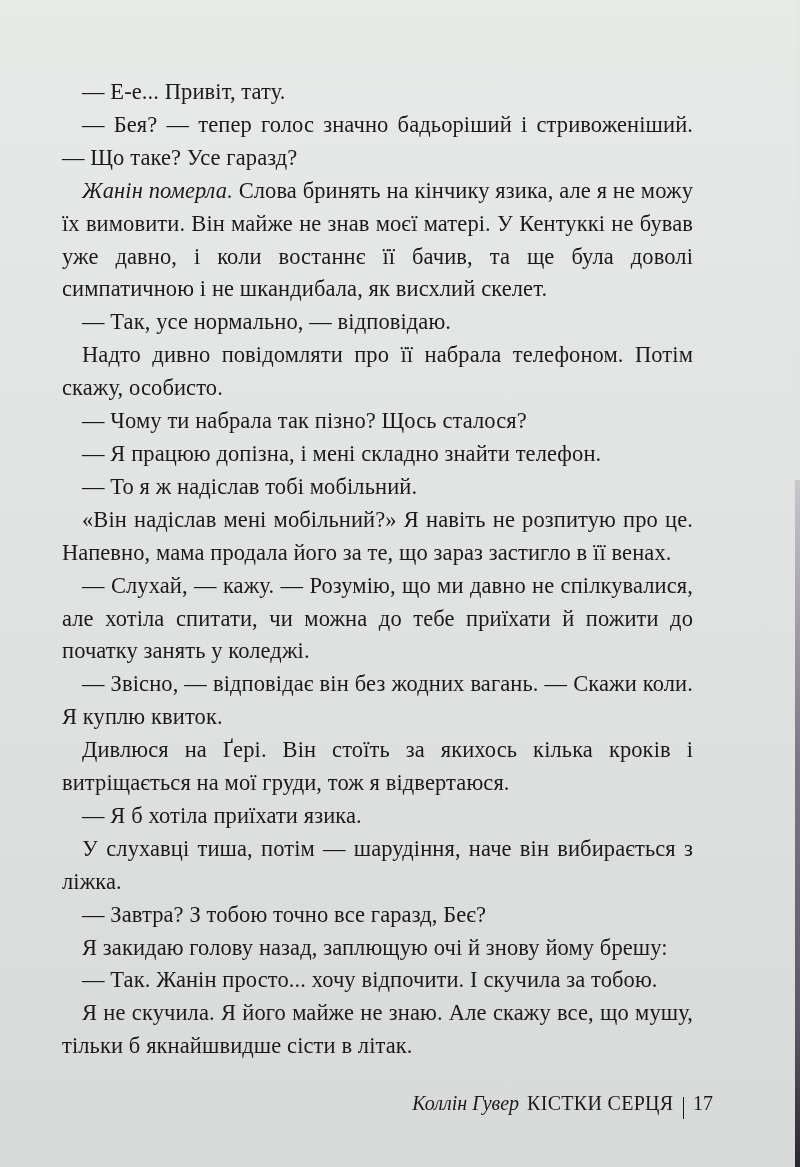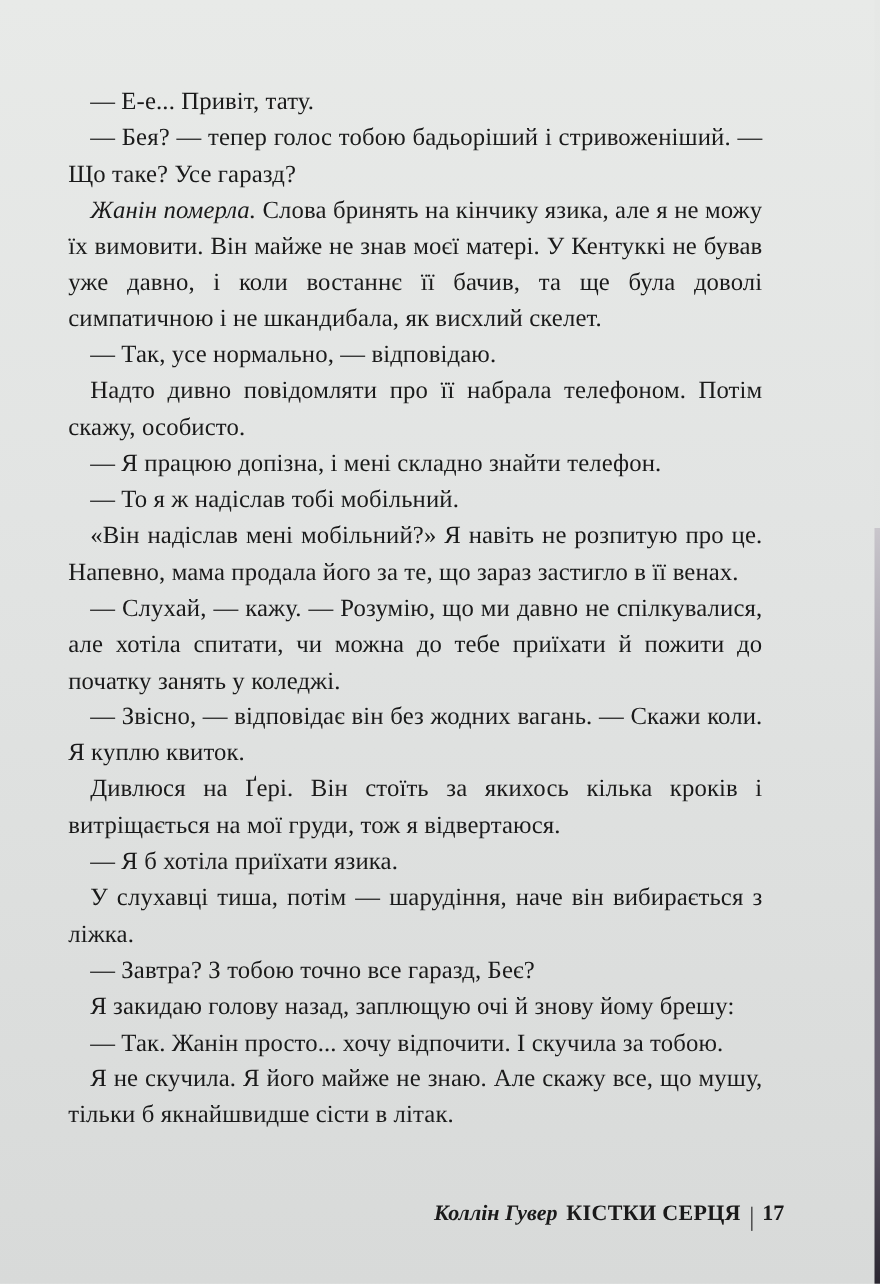--- a/index.html
+++ b/index.html
@@ -52,21 +52,20 @@
     .footer {
       position: absolute;
       right: 82px;
       top: 1092px;
       font-family: "Liberation Serif", "DejaVu Serif", serif;
       font-size: 20px;
       white-space: nowrap;
       display: flex;
       align-items: center;
       gap: 0;
-      font-weight: bold;
     }
     .footer .author {
       font-style: italic;
       margin-right: 8px;
     }
     .footer .title {
       letter-spacing: 0.3px;
     }
     .footer .sep {
       display: inline-block;
@@ -76,24 +75,25 @@
       margin: 0 9px;
       transform: translateY(4px);
     }
   </style>
 </head>
 <body>
 
 <div class="page">
   <div class="text-block">
     <p class="para"><span>— Е-е... Привіт, тату.</span></p>
-    <p class="para"><span>— Бея? — тепер голос тобою бадьоріший і стривоженіший. — Що таке? Усе гаразд?</span></p>
+    <p class="para"><span>— Бея? — тепер голос значно бадьоріший і стривоженіший. — Що таке? Усе гаразд?</span></p>
     <p class="para"><span class="italic">Жанін померла.</span><span> Слова бринять на кінчику язика, але я не можу їх вимовити. Він майже не знав моєї матері. У Кентуккі не бував уже давно, і коли востаннє її бачив, та ще була доволі симпатичною і не шкандибала, як висхлий скелет.</span></p>
     <p class="para"><span>— Так, усе нормально, — відповідаю.</span></p>
     <p class="para"><span>Надто дивно повідомляти про її набрала телефоном. Потім скажу, особисто.</span></p>
+    <p class="para"><span>— Чому ти набрала так пізно? Щось сталося?</span></p>
     <p class="para"><span>— Я працюю допізна, і мені складно знайти телефон.</span></p>
     <p class="para"><span>— То я ж надіслав тобі мобільний.</span></p>
     <p class="para"><span>«Він надіслав мені мобільний?» Я навіть не розпитую про це. Напевно, мама продала його за те, що зараз застигло в її венах.</span></p>
     <p class="para"><span>— Слухай, — кажу. — Розумію, що ми давно не спілкувалися, але хотіла спитати, чи можна до тебе приїхати й пожити до початку занять у коледжі.</span></p>
     <p class="para"><span>— Звісно, — відповідає він без жодних вагань. — Скажи коли. Я куплю квиток.</span></p>
     <p class="para"><span>Дивлюся на Ґері. Він стоїть за якихось кілька кроків і витріщається на мої груди, тож я відвертаюся.</span></p>
     <p class="para"><span>— Я б хотіла приїхати язика.</span></p>
     <p class="para"><span>У слухавці тиша, потім — шарудіння, наче він вибирається з ліжка.</span></p>
     <p class="para"><span>— Завтра? З тобою точно все гаразд, Беє?</span></p>
     <p class="para"><span>Я закидаю голову назад, заплющую очі й знову йому брешу:</span></p>

